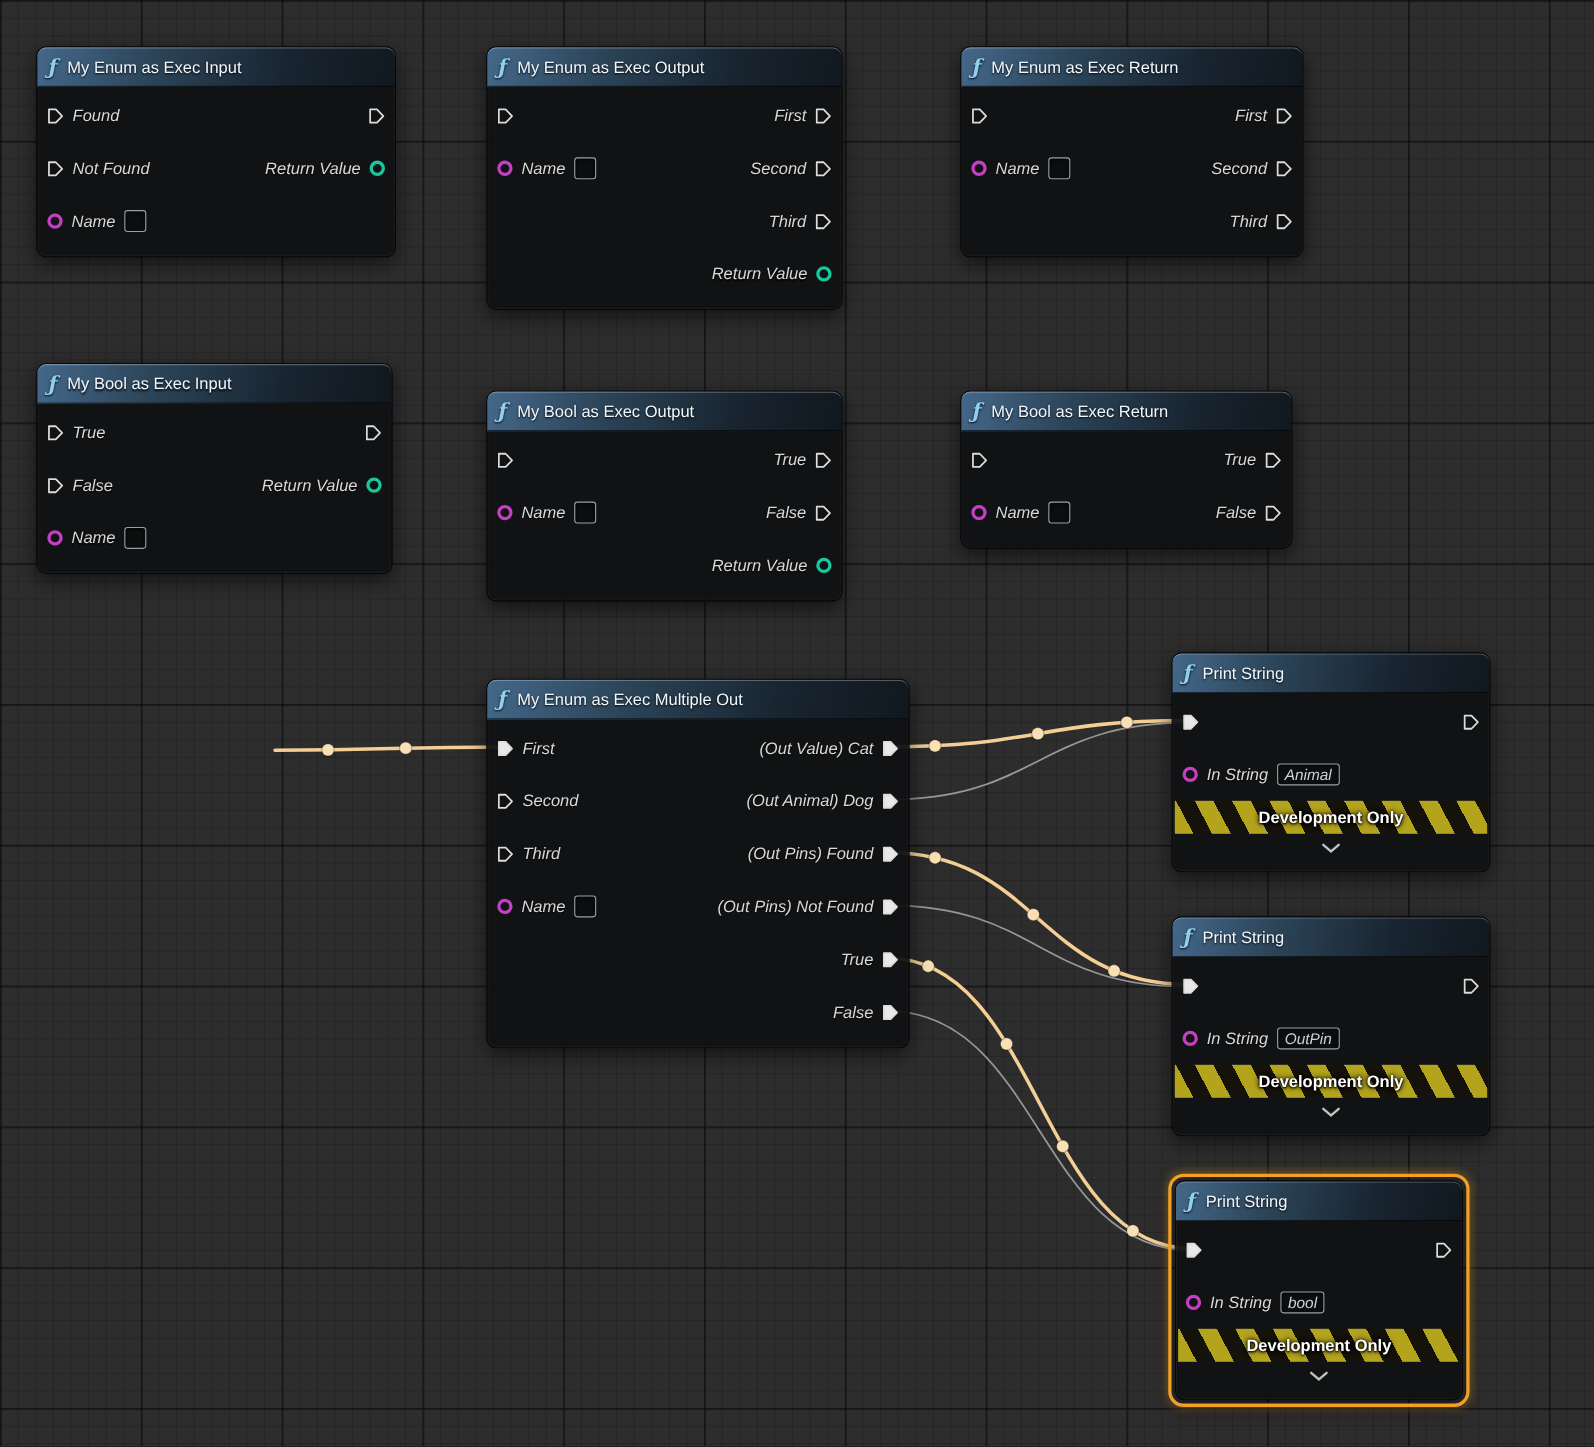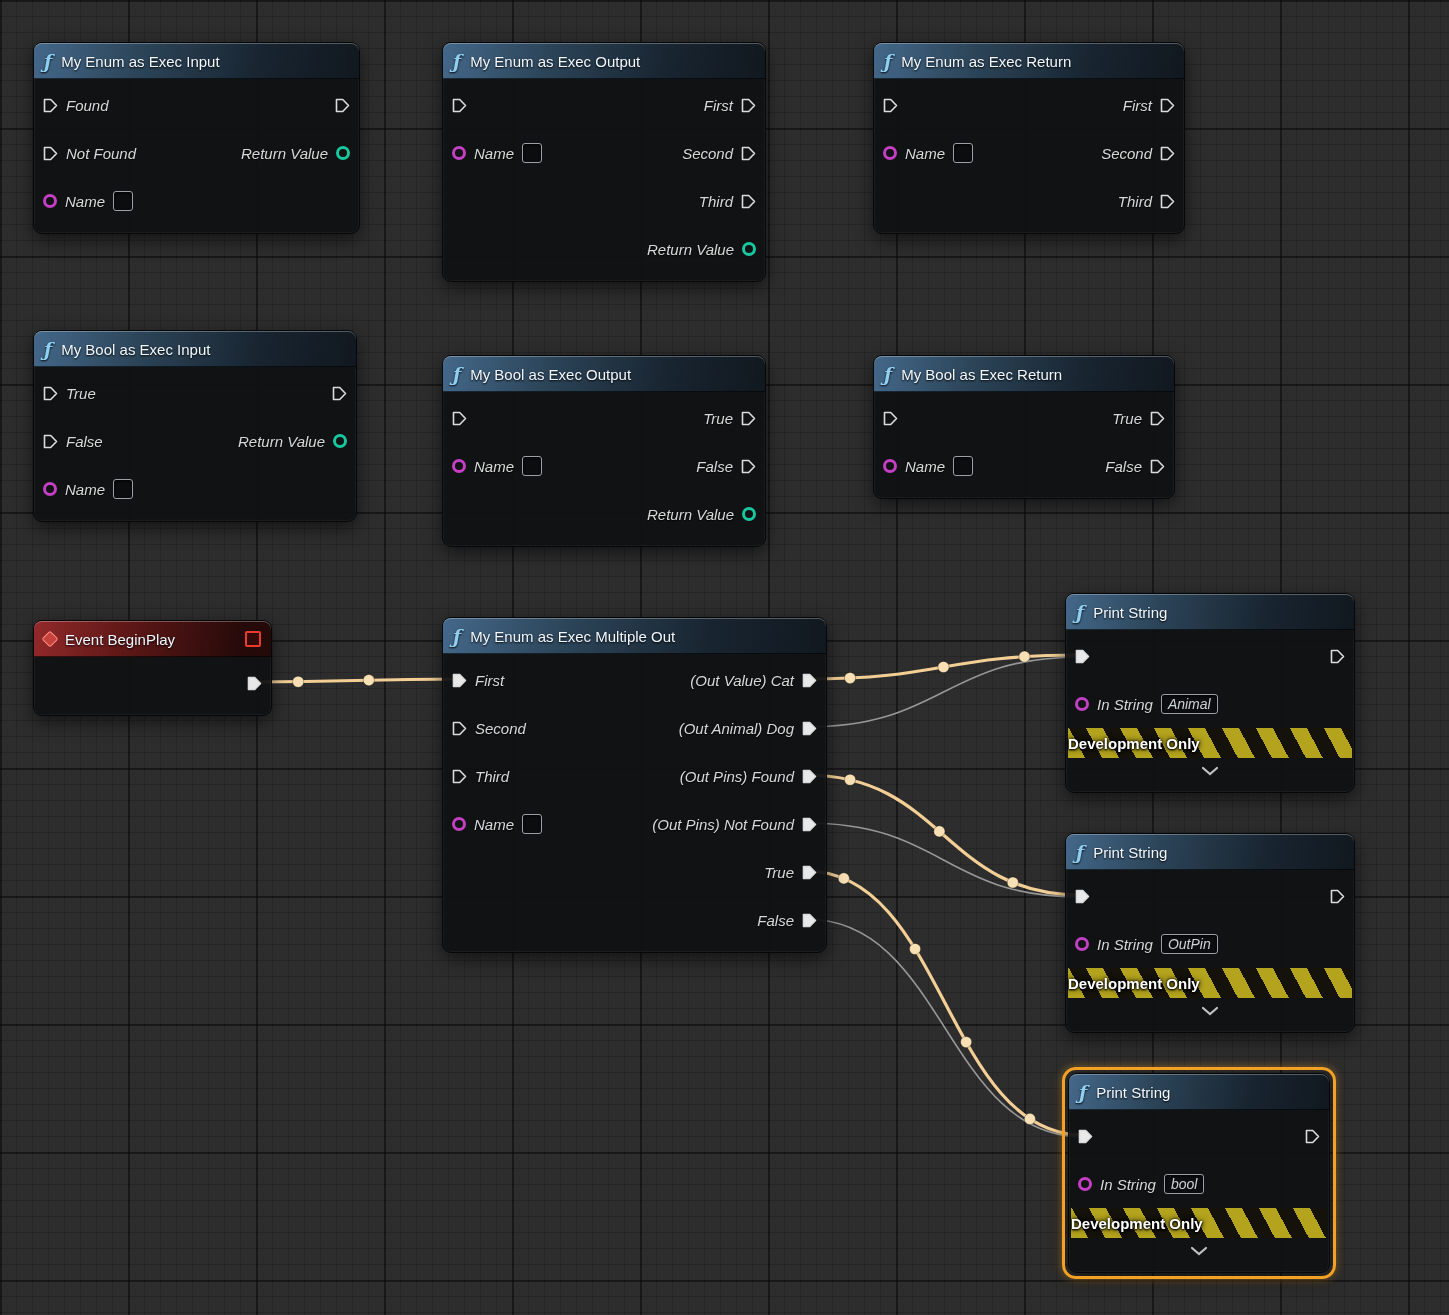--- a/index.html
+++ b/index.html
@@ -44,21 +44,21 @@
   .node-body{padding:2px 0 8px;}
   .pin-row{height:48px;display:flex;align-items:center;justify-content:space-between;padding:0 9px;gap:12px;}
   .pin{display:flex;align-items:center;gap:8px;font-size:15px;color:#d8d8d8;white-space:nowrap;}
   .plabel{text-shadow:0 1px 1px rgba(0,0,0,.85);font-style:italic;}
   .exec-pin{display:inline-flex;width:15px;height:15px;}
   .data-pin{width:14px;height:14px;border-radius:50%;border:3.5px solid #fff;box-sizing:border-box;background:transparent;flex:0 0 auto;}
   .value-box{min-width:8px;height:18px;border:1px solid #9aa0a4;background:#0b0d0e;border-radius:3px;
     display:inline-flex;align-items:center;padding:0 6px;color:#cdd2d6;font-size:14px;
     box-shadow:inset 0 1px 3px #000;font-style:italic;}
   .value-box.empty{padding:0;width:18px;}
-  .dev-banner{margin:0 2px;height:30px;display:flex;align-items:center;
+  .dev-banner{margin:0 2px;height:30px;display:flex;align-items:center;justify-content:center;
     background:repeating-linear-gradient(62deg,#b3a31d 0 15px,#14120a 15px 30px);
     color:#fff;font-size:15px;font-weight:bold;
     text-shadow:0 0 3px #000,0 1px 2px #000,0 0 6px #000;}
   .node-footer{height:26px;display:flex;align-items:center;justify-content:center;}
 </style>
 </head>
 <body>
 
 <div id="viewport">
   <svg id="wires" width="1449" height="1315">
@@ -366,39 +366,20 @@
               <span class="plabel">False</span>
               <span class="exec-pin">
                 <svg width="15" height="15" viewBox="0 0 15 15">
                   <path d="M1.5 1.5 h6.2 L13.5 7.5 L7.7 13.5 H1.5 Z" fill="none" stroke="#dcdcdc" stroke-width="1.6" stroke-linejoin="round"></path>
                 </svg>
               </span>
             </span>
           </div>
         </div>
       </div>
-      <div class="node" style="left: 33px; top: 620px; width: 237px;">
-        <div class="node-header event">
-          <span class="event-icon"></span>
-          <span class="node-title">Event BeginPlay</span>
-          <span class="event-badge"></span>
-        </div>
-        <div class="node-body">
-          <div class="pin-row">
-            <span class="pin"></span>
-            <span class="pin">
-              <span class="exec-pin">
-                <svg width="15" height="15" viewBox="0 0 15 15">
-                  <path d="M1.5 1.5 h6.2 L13.5 7.5 L7.7 13.5 H1.5 Z" fill="#e9e9e9" stroke="#dcdcdc" stroke-width="1.6" stroke-linejoin="round"></path>
-                </svg>
-              </span>
-            </span>
-          </div>
-        </div>
-      </div>
       <div class="node" style="left: 442px; top: 617px; width: 383px;">
         <div class="node-header">
           <span class="fn-icon">ƒ</span>
           <span class="node-title">My Enum as Exec Multiple Out</span>
         </div>
         <div class="node-body">
           <div class="pin-row">
             <span class="pin">
               <span class="exec-pin">
                 <svg width="15" height="15" viewBox="0 0 15 15">

